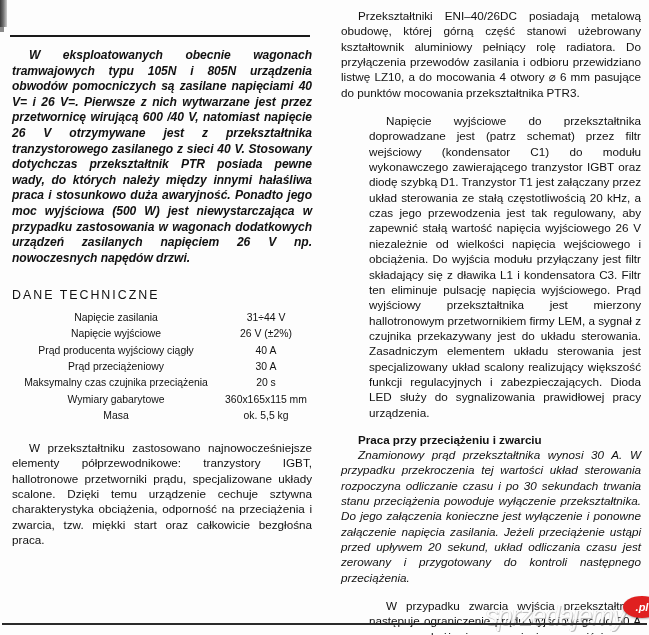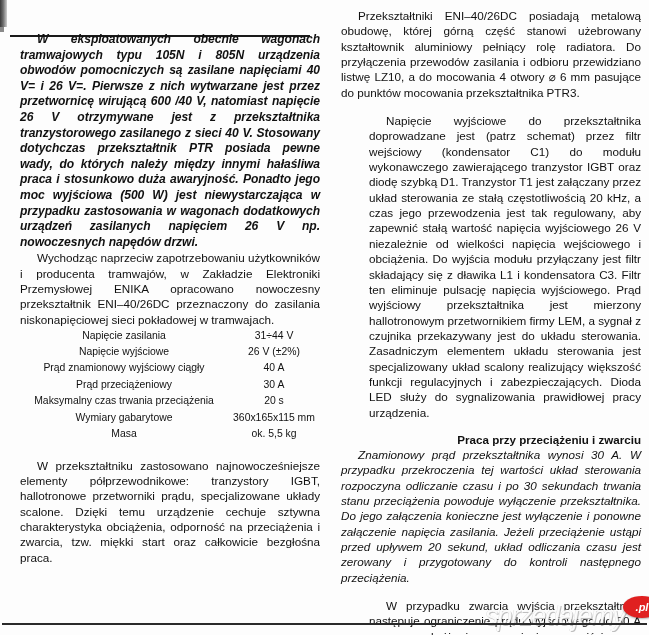--- a/index.html
+++ b/index.html
@@ -53,21 +53,21 @@
     height: 2px;
     background: #2a2a2a;
   }
 
   
   .col {
     position: absolute;
     top: 0;
     width: 300px;
   }
-  .col-left  { left: 12px;  top: 32px; margin-left: 8px; }
+  .col-left  { left: 12px;  top: 48px; }
   .col-right { left: 341px; top: 8px; }
 
   p.body {
     margin: 0 0 0 0;
     font-size: 11.7px;
     line-height: 15.35px;
     text-align: justify;
     text-indent: 17px;
     hyphens: manual;
     word-spacing: -0.1px;
@@ -91,21 +91,20 @@
     font-weight: normal;
     letter-spacing: 2.0px;
     text-transform: none;
   }
 
   h3.sub-heading {
     margin: 0 0 0 0;
     font-size: 11.6px;
     font-weight: bold;
     text-indent: 17px;
-    text-align: right;
   }
   .after-sub { margin-top: 1px !important; text-indent: 17px; font-style: italic; }
 
   table.specs {
     border-collapse: collapse;
     width: 300px;
     margin: 0;
     font-size: 10.4px;
     text-align: center;
   }
@@ -166,43 +165,43 @@
 <div id="page">
 
   <div class="scan-edge-left"></div>
   <div class="scan-edge-left2"></div>
 
   <div class="rule-top"></div>
 
   <div class="col col-left">
     <p class="lead">W eksploatowanych obecnie wagonach tramwajowych typu 105N i 805N urządzenia obwodów pomocniczych są zasilane napięciami 40 V= i 26 V=. Pierwsze z nich wytwarzane jest przez przetwornicę wirującą 600 /40 V, natomiast napięcie 26 V otrzymywane jest z przekształtnika tranzystorowego zasilanego z sieci 40 V. Stosowany dotychczas przekształtnik PTR posiada pewne wady, do których należy między innymi hałaśliwa praca i stosunkowo duża awaryjność. Ponadto jego moc wyjściowa (500 W) jest niewystarczająca w przypadku zastosowania w wagonach dodatkowych urządzeń zasilanych napięciem 26 V np. nowoczesnych napędów drzwi.</p>
 
-    <p class="body">Wychodząc naprzeciw zapotrzebowaniu użytkowników i producenta tramwajów, w Zakładzie Elektroniki Przemysłowej ENIKA opracowano nowoczesny przekształtnik ENI–40/26DC przeznaczony do zasilania niskonapięciowej sieci pokładowej w tramwajach.</p>
-
+
+    <h2 class="section-heading">DANE TECHNICZNE</h2>
 
     <table class="specs">
       <tbody>
         <tr>
           <td class="spec-name">Napięcie zasilania</td>
           <td class="spec-value">31÷44 V</td>
         </tr>
         <tr>
           <td class="spec-name">Napięcie wyjściowe</td>
           <td class="spec-value">26 V (±2%)</td>
         </tr>
         <tr>
-          <td class="spec-name">Prąd znamionowy wyjściowy ciągły</td>
+          <td class="spec-name">Prąd producenta wyjściowy ciągły</td>
           <td class="spec-value">40 A</td>
         </tr>
         <tr>
           <td class="spec-name">Prąd przeciążeniowy</td>
           <td class="spec-value">30 A</td>
         </tr>
         <tr>
-          <td class="spec-name">Maksymalny czas trwania przeciążenia</td>
+          <td class="spec-name">Maksymalny czas czujnika przeciążenia</td>
           <td class="spec-value">20 s</td>
         </tr>
         <tr>
           <td class="spec-name">Wymiary gabarytowe</td>
           <td class="spec-value">360x165x115 mm</td>
         </tr>
         <tr>
           <td class="spec-name">Masa</td>
           <td class="spec-value">ok. 5,5 kg</td>
         </tr>

